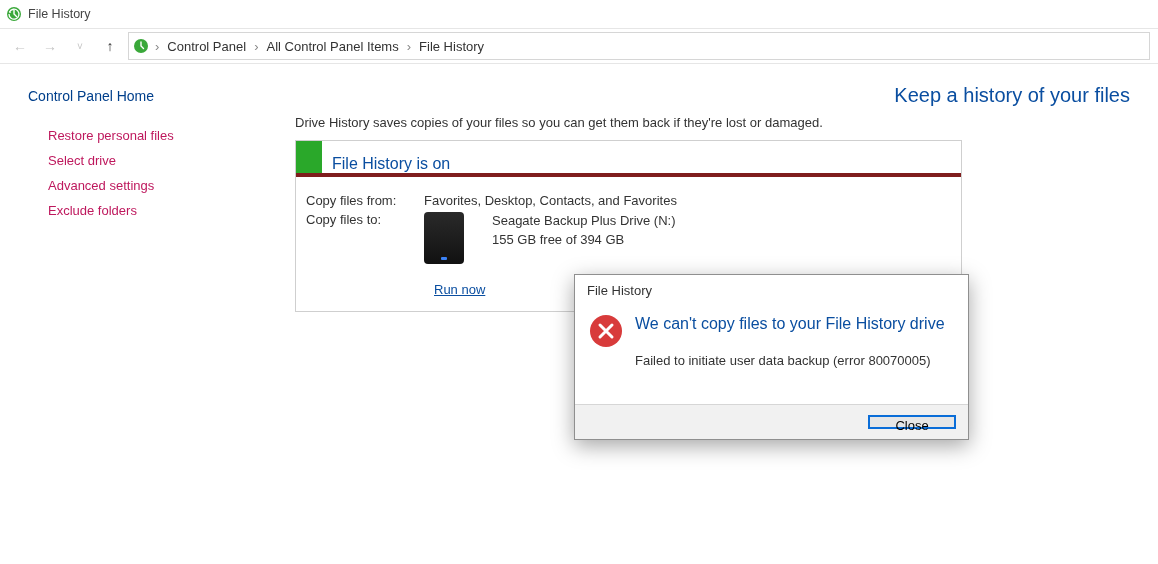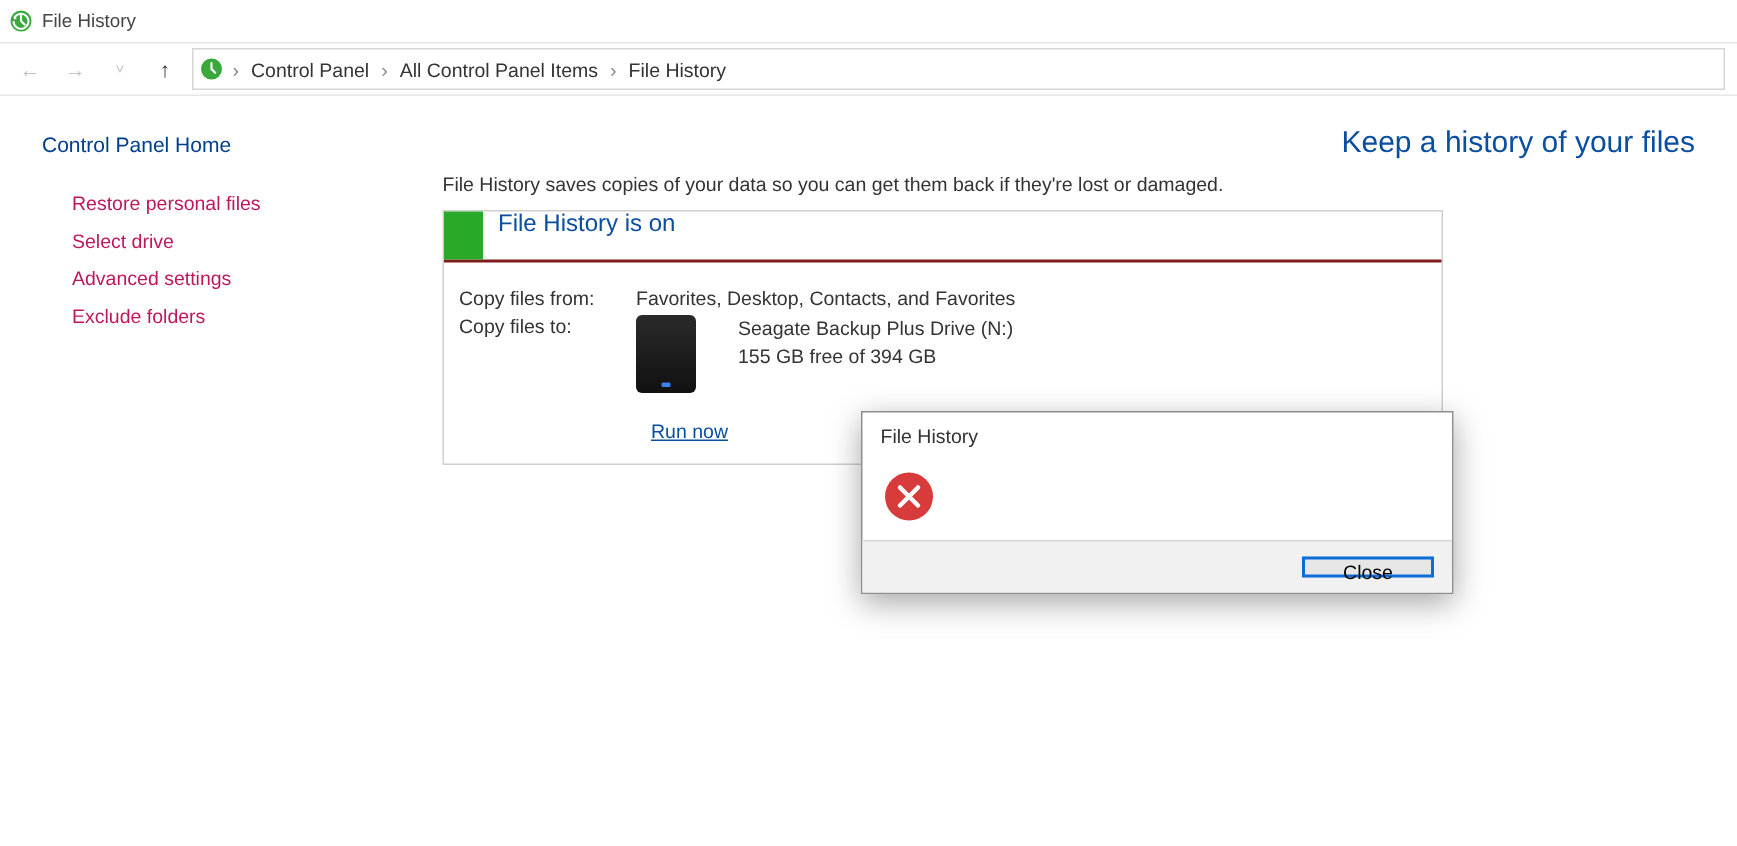--- a/index.html
+++ b/index.html
@@ -122,23 +122,23 @@
     color: #333;
     margin-bottom: 10px;
   }
 
   .panel {
     border: 1px solid #cfcfcf;
     width: 665px;
   }
   .panel-header {
     display: flex;
-    align-items: flex-start;
+    align-items: flex-end;
     height: 32px;
-    border-bottom: 2px solid #7f1d1d;
+    border-bottom: 4px solid #7f1d1d;
   }
   .panel-header .green-block {
     width: 26px; height: 32px;
     background: #2aa82a;
     margin-right: 10px;
   }
   .panel-header .status-text {
     color: #0a4ea0;
     font-size: 16px;
   }
@@ -275,21 +275,21 @@
   <div class="sidebar">
     <div class="side-home">Control Panel Home</div>
     <div class="side-link">Restore personal files</div>
     <div class="side-link">Select drive</div>
     <div class="side-link">Advanced settings</div>
     <div class="side-link">Exclude folders</div>
   </div>
 
   <div class="main">
     <h1>Keep a history of your files</h1>
-    <div class="subtitle">File History saves copies of your data so you can get them back if they're lost or damaged.</div>
+    <div class="subtitle">Drive History saves copies of your files so you can get them back if they're lost or damaged.</div>
 
     <div class="panel">
       <div class="panel-header">
         <div class="green-block"></div>
         <div class="status-text">File History is on</div>
       </div>
       <div class="panel-body">
         <table>
           <tbody>
               <tr>
@@ -320,17 +320,21 @@
 
 <div class="dialog">
   <div class="dlg-title">File History</div>
   <div class="dlg-body">
     <div class="err-icon">
       <svg viewBox="0 0 34 34" width="34" height="34">
         <circle cx="17" cy="17" r="16" fill="#d83b3b"></circle>
         <path d="M11 11 L23 23 M23 11 L11 23" stroke="#fff" stroke-width="3" stroke-linecap="round"></path>
       </svg>
     </div>
+    <div class="dlg-text">
+      <h2>We can't copy files to your File History drive</h2>
+      <div class="detail">Failed to initiate user data backup (error 80070005)</div>
+    </div>
   </div>
   <div class="dlg-footer">
     <button>Close</button>
   </div>
 </div>
 
 </body></html>

